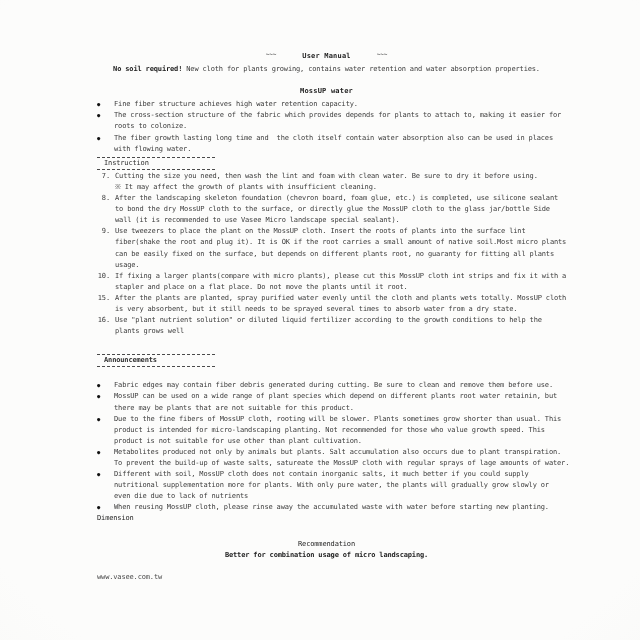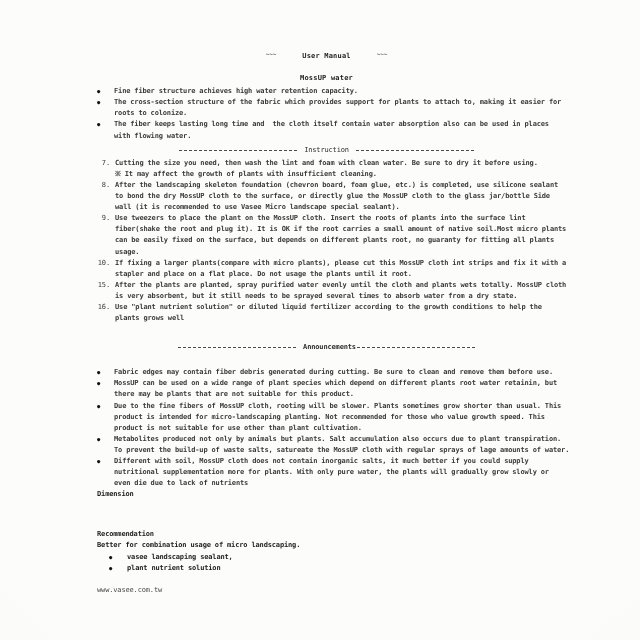--- a/index.html
+++ b/index.html
@@ -19,62 +19,63 @@
   .doc-title{text-align:center;color:#1d1d1d;}
   .doc-title .title-text{font-weight:bold;margin:0 22px;letter-spacing:0.2px;}
   .tilde{font-size:6px;position:relative;top:-2px;color:#2a2a2a;}
   .intro{margin-top:2px;text-align:center;white-space:pre;}
   .intro .lead{font-weight:bold;color:#1d1d1d;}
   .product-heading{margin-top:11px;text-align:center;font-weight:bold;color:#1d1d1d;letter-spacing:0.2px;}
   .list{margin-top:2px;}
   .li{display:flex;align-items:flex-start;}
   .bullet{flex:none;width:17px;font-size:5.5px;line-height:11.1px;color:#111;}
   .num{flex:none;width:13px;text-align:right;margin-right:5px;white-space:pre;}
-  .li-text{white-space:pre;font-weight:bold;}
-  .divider{display:flex;align-items:center;justify-content:center;margin:3px 0 2px 0;height:11.1px;color:#2e2e2e;}
+  .li-text{white-space:pre;}
+  .divider{display:flex;justify-content:center;margin:3px 0 2px 0;height:11.1px;color:#2e2e2e;flex-direction:column;}
   .dash{width:118px;border-top:1px dashed #4a4a4a;height:0;}
   .divider-label{padding:0 7px;}
   .divider-label.bold{font-weight:bold;padding-right:1px;}
-  .section-heading{font-weight:bold;color:#1d1d1d;}
+  .section-heading{font-weight:normal;color:#1d1d1d;}
   .sizes{white-space:pre;}
   .sizes .size{margin-right:36px;}
-  .reco-block{margin-top:29px;}
+  .reco-block{margin-top:14px;text-align:center;}
   .reco-sub{font-weight:bold;color:#1d1d1d;white-space:pre;}
   .reco-list .li{margin-left:8px;}
   .reco-list .bullet{width:22px;padding-left:4px;box-sizing:border-box;}
   .reco-list .li-text{font-weight:bold;color:#222;}
   .website{margin-top:11px;color:#4a4a4a;white-space:pre;}
 </style>
 </head>
 <body>
 
 <div class="page">
 
   <div class="doc-title">
     <span class="tilde">~~~</span>
     <span class="title-text">User Manual</span>
     <span class="tilde">~~~</span>
   </div>
 
+  <div class="intro"><span class="lead">No soil required!</span><span> New cloth for plants growing, contains water retention and water absorption properties.</span></div>
 
   <div class="product-heading">MossUP water</div>
 
   <div class="list">
     <div class="li">
       <span class="bullet">●</span>
       <span class="li-text">Fine fiber structure achieves high water retention capacity.</span>
     </div>
     <div class="li">
       <span class="bullet">●</span>
-      <span class="li-text">The cross-section structure of the fabric which provides support for plants to attach to, making it easier for
+      <span class="li-text">The cross-section structure of the fabric which provides depends for plants to attach to, making it easier for
 roots to colonize.</span>
     </div>
     <div class="li">
       <span class="bullet">●</span>
-      <span class="li-text">The fiber keeps lasting long time and  the cloth itself contain water absorption also can be used in places
+      <span class="li-text">The fiber growth lasting long time and  the cloth itself contain water absorption also can be used in places
 with flowing water.</span>
     </div>
   </div>
 
   <div class="divider">
     <span class="dash"></span>
     <span class="divider-label">Instruction</span>
     <span class="dash"></span>
   </div>
 
@@ -93,21 +94,21 @@
     <div class="li">
       <span class="num">9.</span>
       <span class="li-text">Use tweezers to place the plant on the MossUP cloth. Insert the roots of plants into the surface lint
 fiber(shake the root and plug it). It is OK if the root carries a small amount of native soil.Most micro plants
 can be easily fixed on the surface, but depends on different plants root, no guaranty for fitting all plants
 usage.</span>
     </div>
     <div class="li">
       <span class="num">10.</span>
       <span class="li-text">If fixing a larger plants(compare with micro plants), please cut this MossUP cloth int strips and fix it with a
-stapler and place on a flat place. Do not usage the plants until it root.</span>
+stapler and place on a flat place. Do not move the plants until it root.</span>
     </div>
     <div class="li">
       <span class="num">15.</span>
       <span class="li-text">After the plants are planted, spray purified water evenly until the cloth and plants wets totally. MossUP cloth
 is very absorbent, but it still needs to be sprayed several times to absorb water from a dry state.</span>
     </div>
     <div class="li">
       <span class="num">16.</span>
       <span class="li-text">Use "plant nutrient solution" or diluted liquid fertilizer according to the growth conditions to help the
 plants grows well</span>
@@ -140,34 +141,28 @@
       <span class="bullet">●</span>
       <span class="li-text">Metabolites produced not only by animals but plants. Salt accumulation also occurs due to plant transpiration.
 To prevent the build-up of waste salts, satureate the MossUP cloth with regular sprays of lage amounts of water.</span>
     </div>
     <div class="li">
       <span class="bullet">●</span>
       <span class="li-text">Different with soil, MossUP cloth does not contain inorganic salts, it much better if you could supply
 nutritional supplementation more for plants. With only pure water, the plants will gradually grow slowly or
 even die due to lack of nutrients</span>
     </div>
+    <div class="li">
+      <span class="bullet">●</span>
+      <span class="li-text">When reusing MossUP cloth, please rinse away the accumulated waste with water before starting new planting.</span>
+    </div>
   </div>
 
   <div class="section-heading">Dimension</div>
 
   <div class="reco-block">
     <div class="section-heading">Recommendation</div>
     <div class="reco-sub">Better for combination usage of micro landscaping.</div>
-    <div class="reco-list">
-      <div class="li">
-        <span class="bullet">●</span>
-        <span class="li-text">vasee landscaping sealant,</span>
-      </div>
-      <div class="li">
-        <span class="bullet">●</span>
-        <span class="li-text">plant nutrient solution</span>
-      </div>
-    </div>
   </div>
 
   <div class="website">www.vasee.com.tw</div>
 
 </div>
 
 </body></html>

